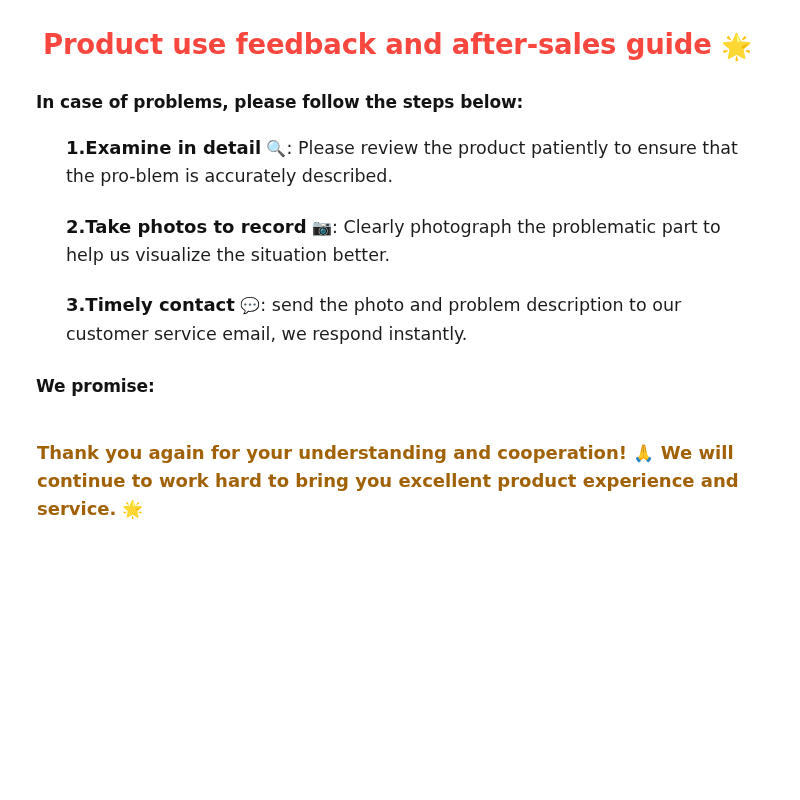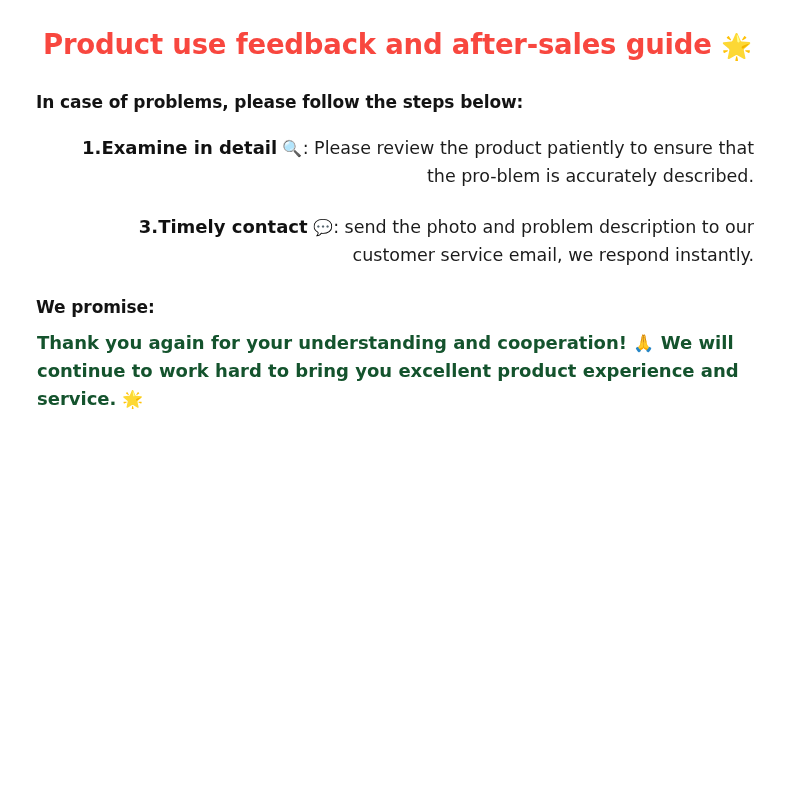--- a/index.html
+++ b/index.html
@@ -41,43 +41,42 @@
     margin: 30px 0 0 0;
     letter-spacing: -0.1px;
   }
   .section-head.second {
     margin-top: 28px;
   }
   .steps {
     margin: 0;
     padding: 0;
     list-style: none;
-    text-align: right;
   }
   .step {
     margin: 21px 0 0 30px;
     font-size: 17.5px;
     line-height: 1.62;
     color: #1b1b1b;
     max-width: 700px;
   }
   .step .lead {
     font-weight: bold;
     color: #111111;
     font-size: 18px;
   }
   .step .emoji {
     font-size: 16px;
   }
   .closing {
-    margin: 12px 0 0 1px;
+    margin: 43px 0 0 1px;
     font-size: 18px;
     font-weight: bold;
     line-height: 1.55;
-    color: #14532d;
+    color: #a16207;
     max-width: 712px;
   }
   .closing .emoji {
     font-weight: normal;
     font-size: 17px;
   }
   .emoji {
     font-family: "DejaVu Sans", sans-serif;
   }
 </style>
@@ -92,20 +91,24 @@
   </h1>
 
   <h2 class="section-head">In case of problems, please follow the steps below:</h2>
 
   <ul class="steps">
     <li class="step">
       <span class="lead">1.Examine in detail</span>
       <span class="emoji">🔍</span><span>: Please review the product patiently to ensure that the pro-blem is accurately described.</span>
     </li>
     <li class="step">
+      <span class="lead">2.Take photos to record</span>
+      <span class="emoji">📷</span><span>: Clearly photograph the problematic part to help us visualize the situation better.</span>
+    </li>
+    <li class="step">
       <span class="lead">3.Timely contact</span>
       <span class="emoji">💬</span><span>: send the photo and problem description to our customer service email, we respond instantly.</span>
     </li>
   </ul>
 
   <h2 class="section-head second">We promise:</h2>
 
   <ul class="steps">
   </ul>
 

